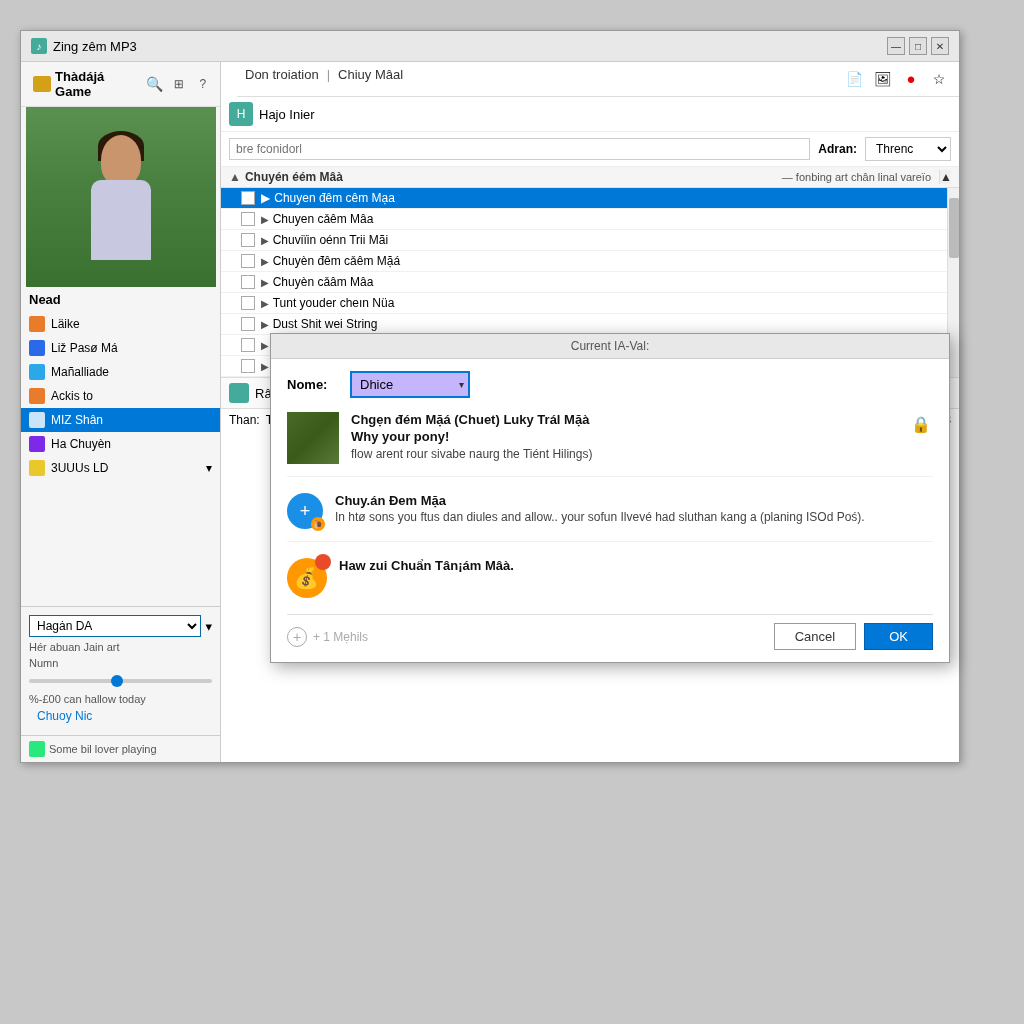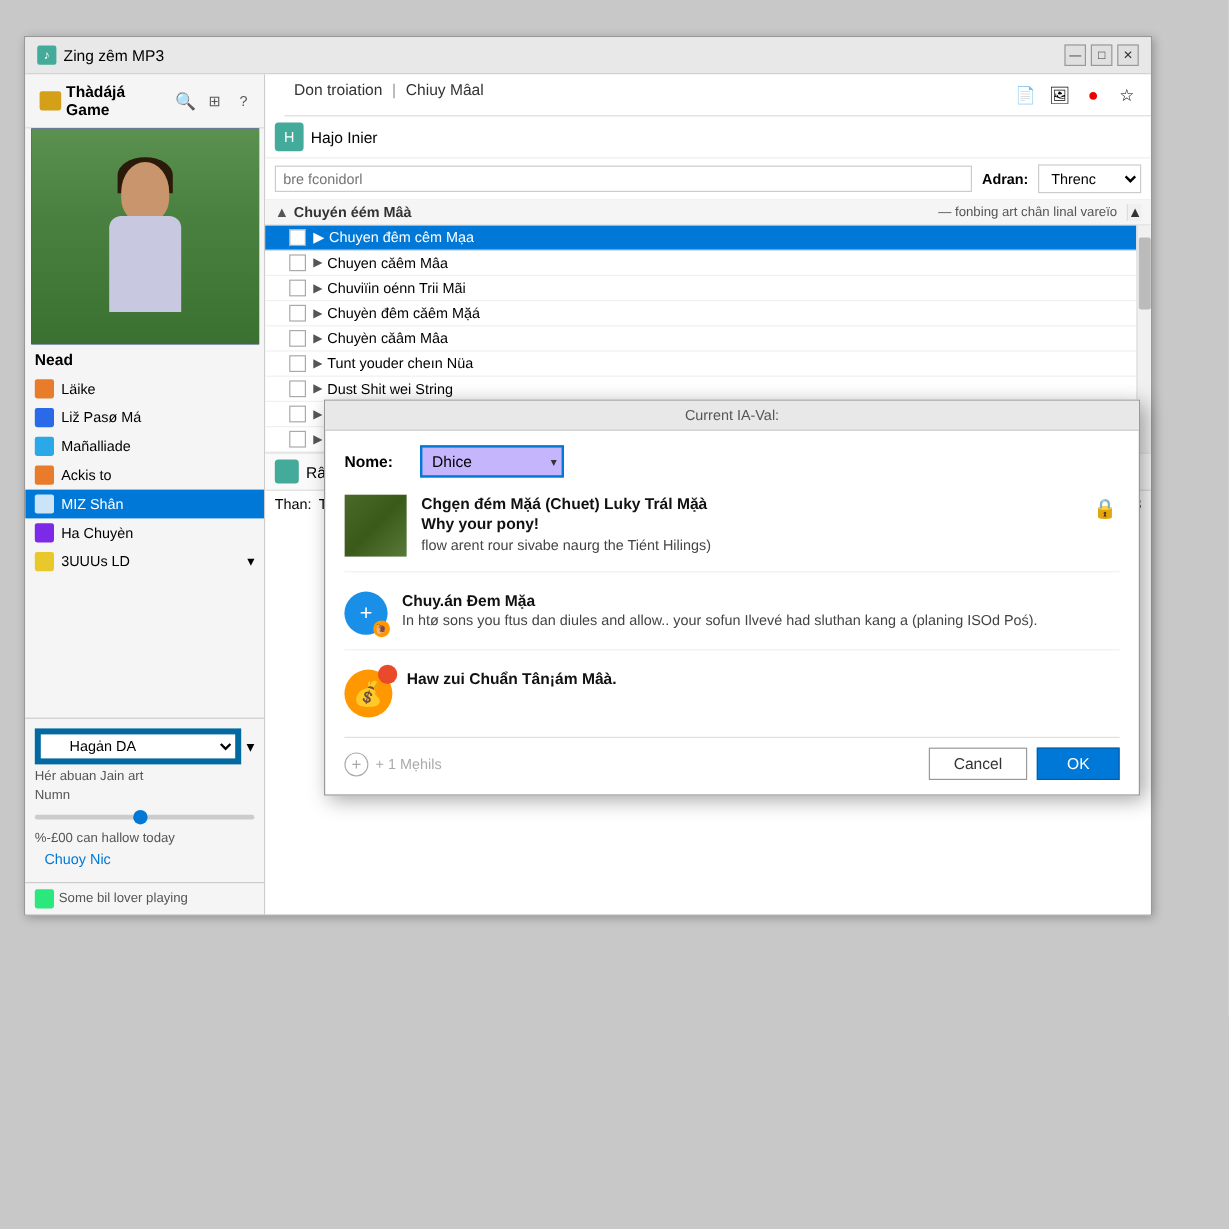--- a/index.html
+++ b/index.html
@@ -204,22 +204,22 @@
 
     .playback-dropdown {
       display: flex;
       align-items: center;
       gap: 4px;
       margin-bottom: 4px;
     }
 
     .dropdown-select {
       flex: 1;
-      padding: 2px 20px;
-      border: 5px solid #0369a1;
+      padding: 2px 3px;
+      border: 1px solid #0369a1;
       background: white;
       font-size: 12px;
     }
 
     .playback-text {
       font-size: 11px;
       color: #555;
       margin-bottom: 4px;
     }
 

